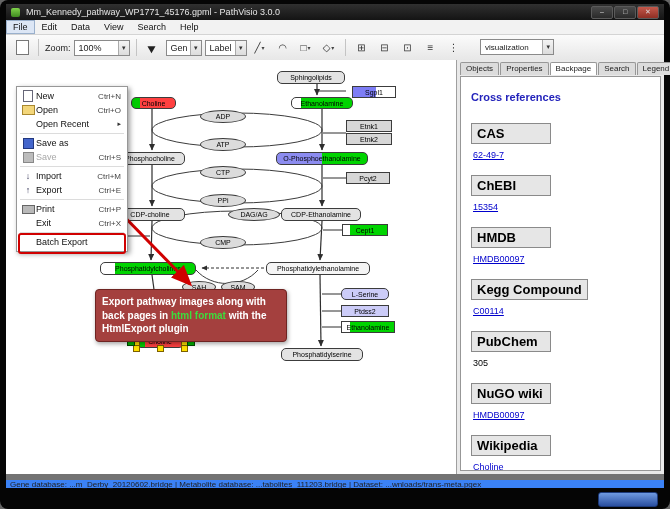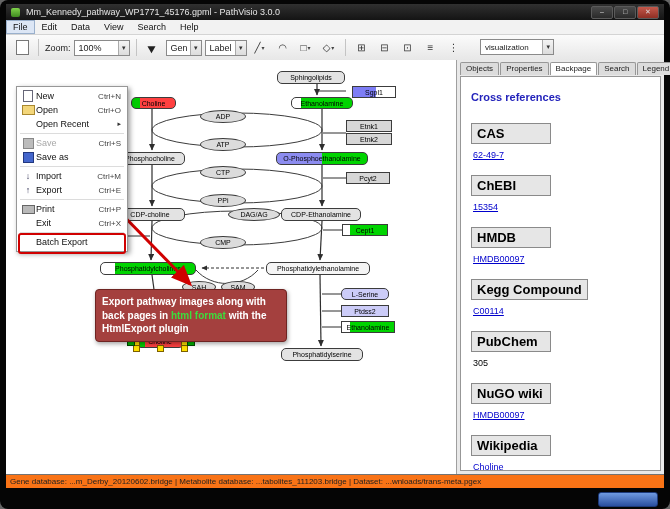--- a/index.html
+++ b/index.html
@@ -41,21 +41,21 @@
   .tab{background:#dcdcdc;border:1px solid #979797;border-bottom:none;border-radius:2px 2px 0 0;padding:1px 5px;color:#222;}
   .tab.active{background:#fff;font-weight:normal;}
   .panel{position:absolute;left:3px;right:3px;top:16px;bottom:3px;background:#fff;border:1px solid #979797;padding:8px 10px;overflow:hidden;box-sizing:border-box;}
   .bp-title{color:#2323bb;font-weight:bold;font-size:11px;margin:6px 0 20px 0;}
   .bp-head{display:inline-block;min-width:80px;background:#e6e6e6;border:1px solid #8a8a8a;font-weight:bold;font-size:13px;
            padding:2px 5px;box-sizing:border-box;}
   .bp-link{display:block;color:#0000cc;text-decoration:underline;font-size:9px;margin:6px 0 15px 2px;}
   .bp-link.plain{color:#000;text-decoration:none;}
 
   
-  .statusbar{position:absolute;left:0;bottom:0;width:100%;height:14px;background:#f97316;border-top:1px solid #737373;
+  .statusbar{position:absolute;left:0;bottom:0;width:100%;height:14px;background:#3b82f6;border-top:6px solid #737373;
              display:flex;align-items:center;font-size:8px;color:#222;padding-left:4px;box-sizing:border-box;}
 
   
   .pnode{position:absolute;display:flex;align-items:center;justify-content:center;font-size:7px;color:#000;
          border:1px solid #3c3c3c;background:#e3e3e3;white-space:nowrap;overflow:hidden;z-index:3;box-sizing:border-box;}
   .rounded{border-radius:5px;}
   .ellipse{border-radius:50%;background:#dcdcdc;}
   .gene{background:#d7d7d7;}
   .c-green{background:linear-gradient(90deg,#ffffff 0 15%,#00d400 15%);}
   .c-red{background:linear-gradient(90deg,#00cc00 0 18%,#ff4040 18%);}
@@ -312,33 +312,33 @@
           </span>
         <span class="fm-label">Open</span>
         <span class="fm-short">Ctrl+O</span>
       </div>
       <div class="fm-row">
         <span class="fm-icon"></span>
         <span class="fm-label">Open Recent</span>
         <span class="fm-sub">▸</span>
       </div>
       <div class="fm-sep"></div>
+      <div class="fm-row">
+        <span class="fm-icon">
+            <span class="mi-floppy"></span>
+          </span>
+        <span class="fm-label">Save as</span>
+        <span class="fm-short"></span>
+      </div>
       <div class="fm-row disabled">
         <span class="fm-icon">
             <span class="mi-floppy gray"></span>
           </span>
         <span class="fm-label">Save</span>
         <span class="fm-short">Ctrl+S</span>
-      </div>
-      <div class="fm-row">
-        <span class="fm-icon">
-            <span class="mi-floppy"></span>
-          </span>
-        <span class="fm-label">Save as</span>
-        <span class="fm-short"></span>
       </div>
       <div class="fm-sep"></div>
       <div class="fm-row">
         <span class="fm-icon">↓</span>
         <span class="fm-label">Import</span>
         <span class="fm-short">Ctrl+M</span>
       </div>
       <div class="fm-row">
         <span class="fm-icon">↑</span>
         <span class="fm-label">Export</span>

